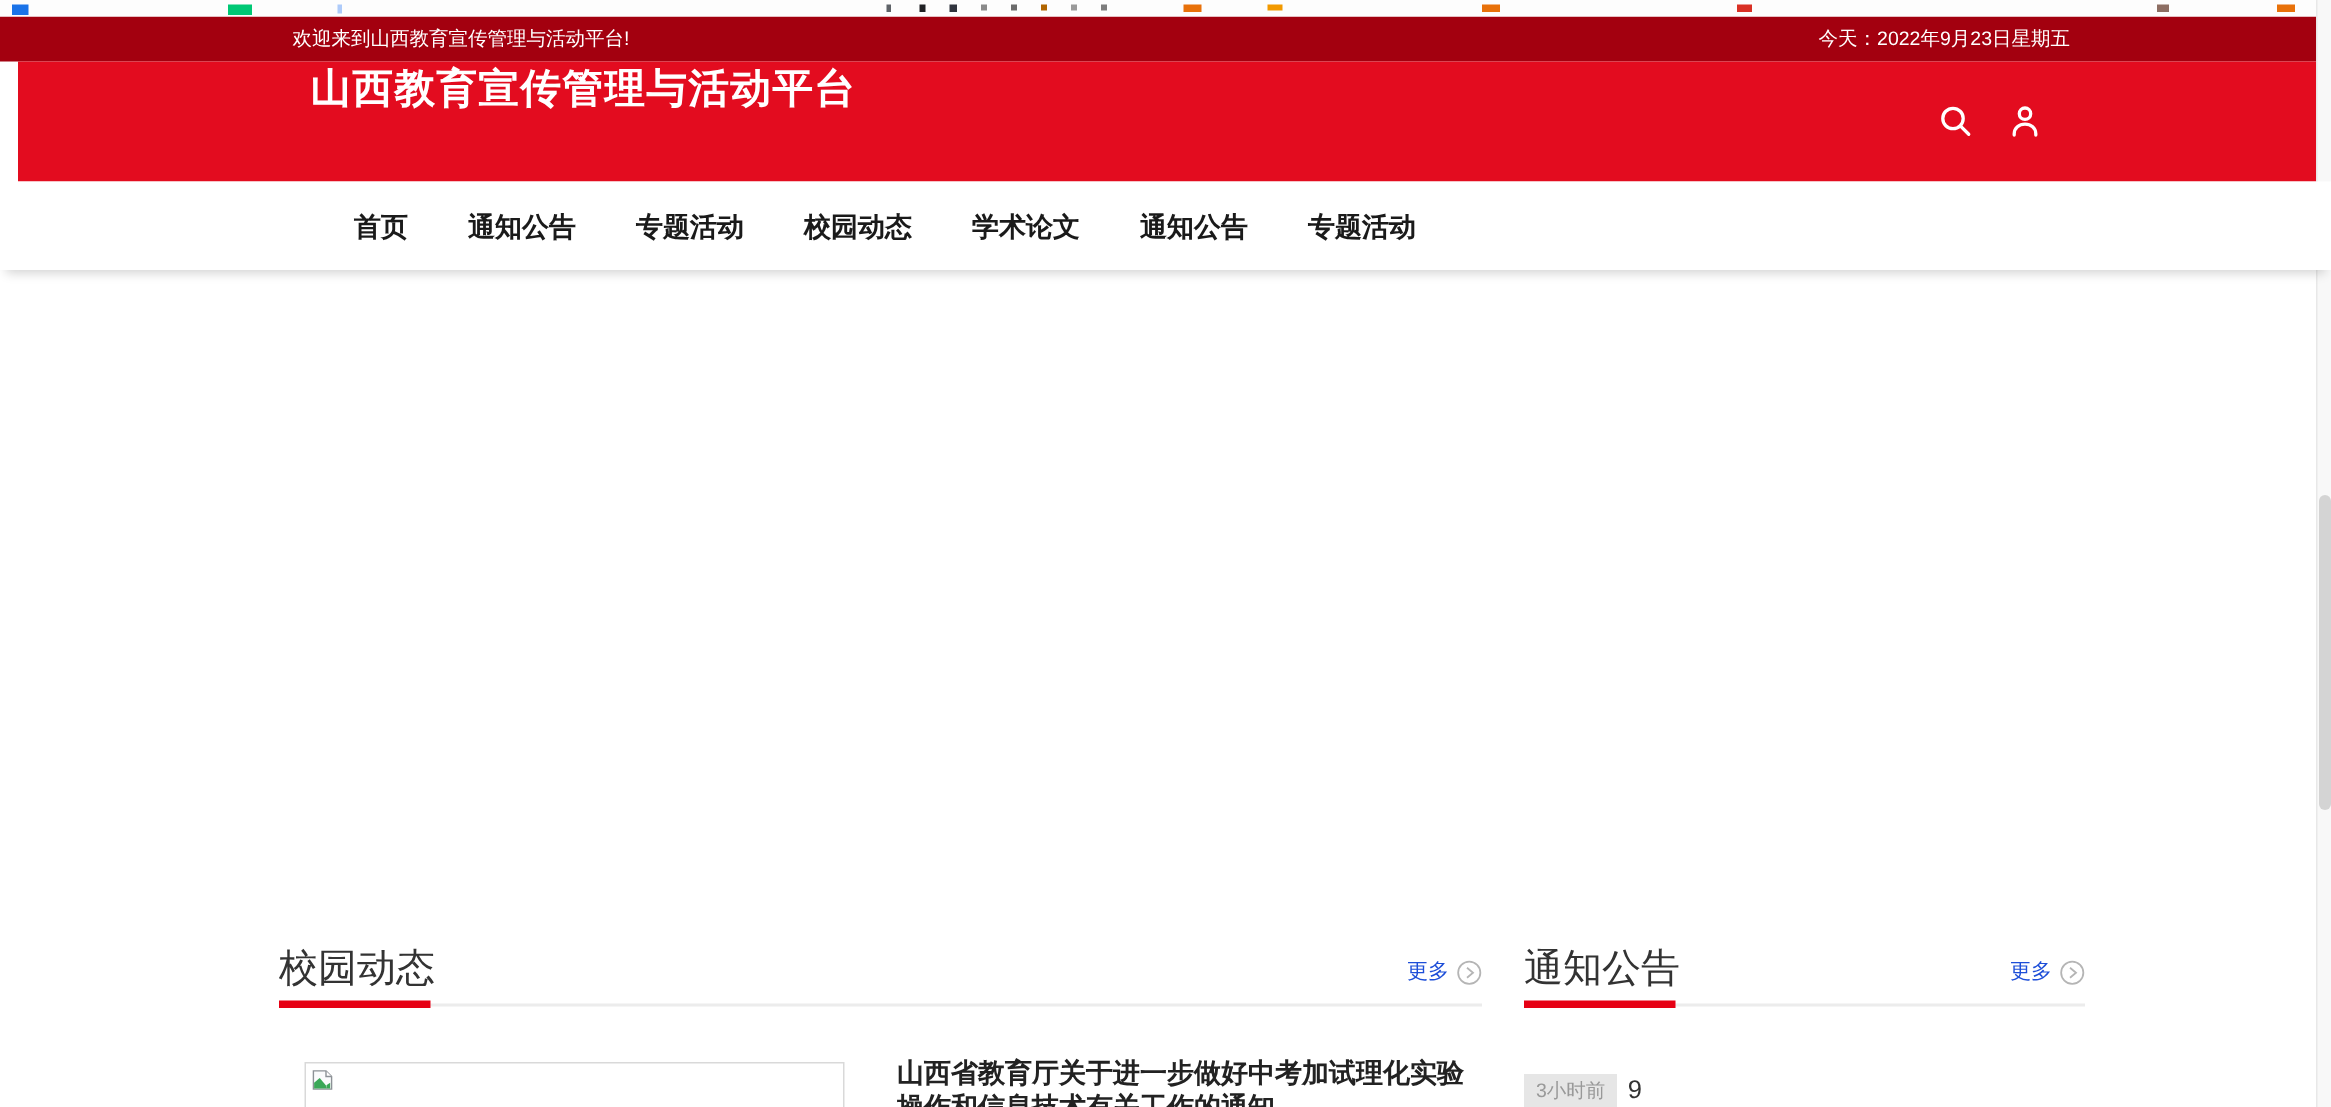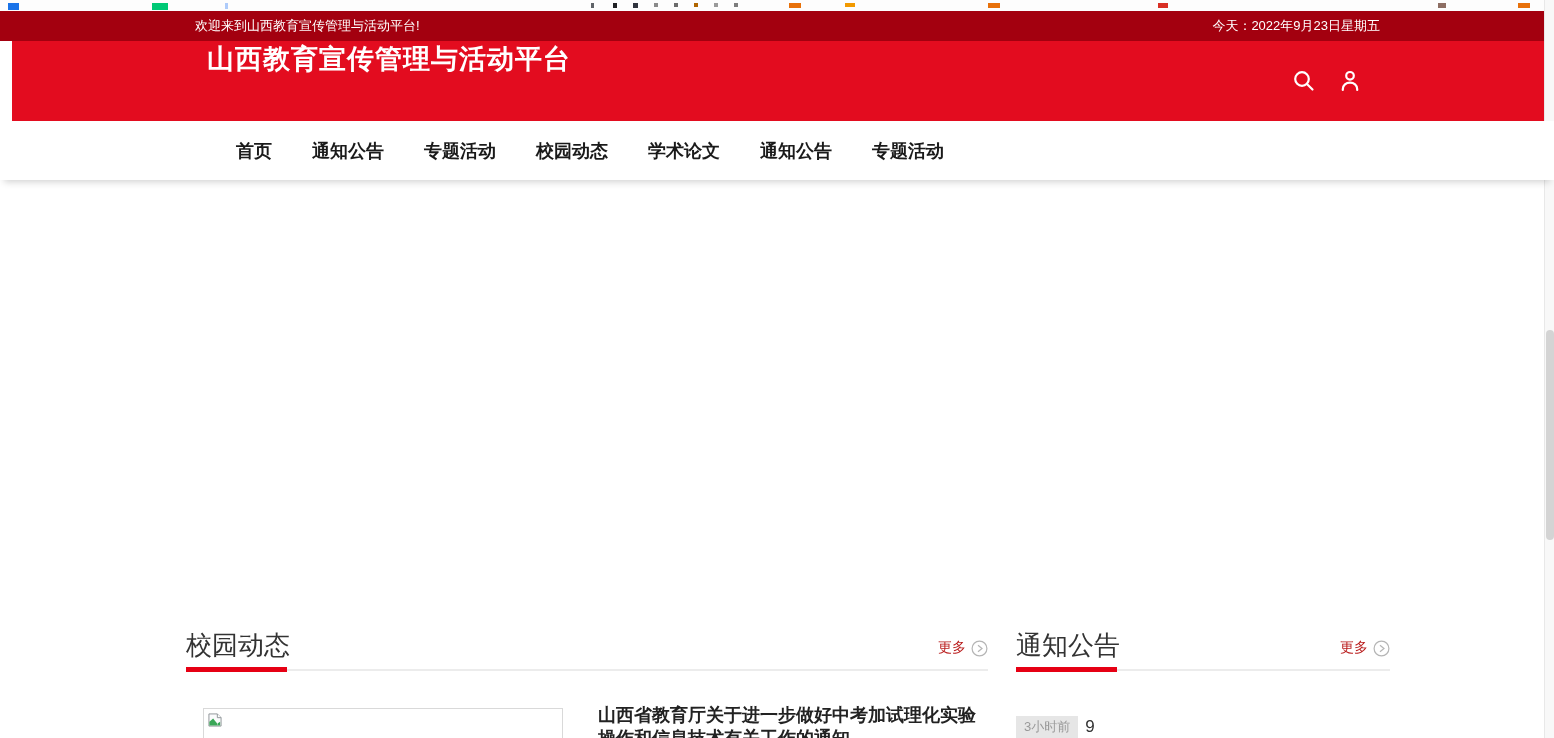--- a/index.html
+++ b/index.html
@@ -34,21 +34,21 @@
   .nav-list { display: flex; gap: 40px; padding-left: 236px; list-style: none; justify-content: space-between; }
   .nav-item { font-size: 18px; font-weight: bold; color: #1a1a1a; cursor: pointer; white-space: nowrap; }
   
   .banner { height: 448px; background: #ffffff; }
   
   .content { display: flex; gap: 28px; padding-left: 186px; }
   .col-left { width: 802px; }
   .col-right { width: 374px; }
   .section-header { display: flex; justify-content: space-between; align-items: flex-end; height: 34px; }
   .section-title { font-size: 26px; font-weight: 400; color: #333333; line-height: 34px; }
-  .more-link { display: flex; align-items: center; gap: 5px; color: #b91c1c; font-size: 14px; cursor: pointer; padding-bottom: 5px; justify-content: space-between; }
+  .more-link { display: flex; align-items: center; gap: 5px; color: #1d4ed8; font-size: 14px; cursor: pointer; padding-bottom: 5px; justify-content: space-between; }
   .section-underline { position: relative; height: 5px; margin-top: 5px; }
   .underline-track { position: absolute; left: 0; right: 0; top: 2px; height: 2px; background: #ececec; }
   .underline-red { position: absolute; left: 0; top: 0; width: 101px; height: 5px; background: #e60014; }
   
   .news-item { display: flex; margin-top: 36px; cursor: pointer; }
   .news-thumb {
     width: 360px; height: 200px; margin-left: 17px; flex: 0 0 auto;
     background: #ffffff; border: 1px solid #d9d9d9; position: relative;
   }
   .broken-image-icon { position: absolute; left: 4px; top: 4px; }

